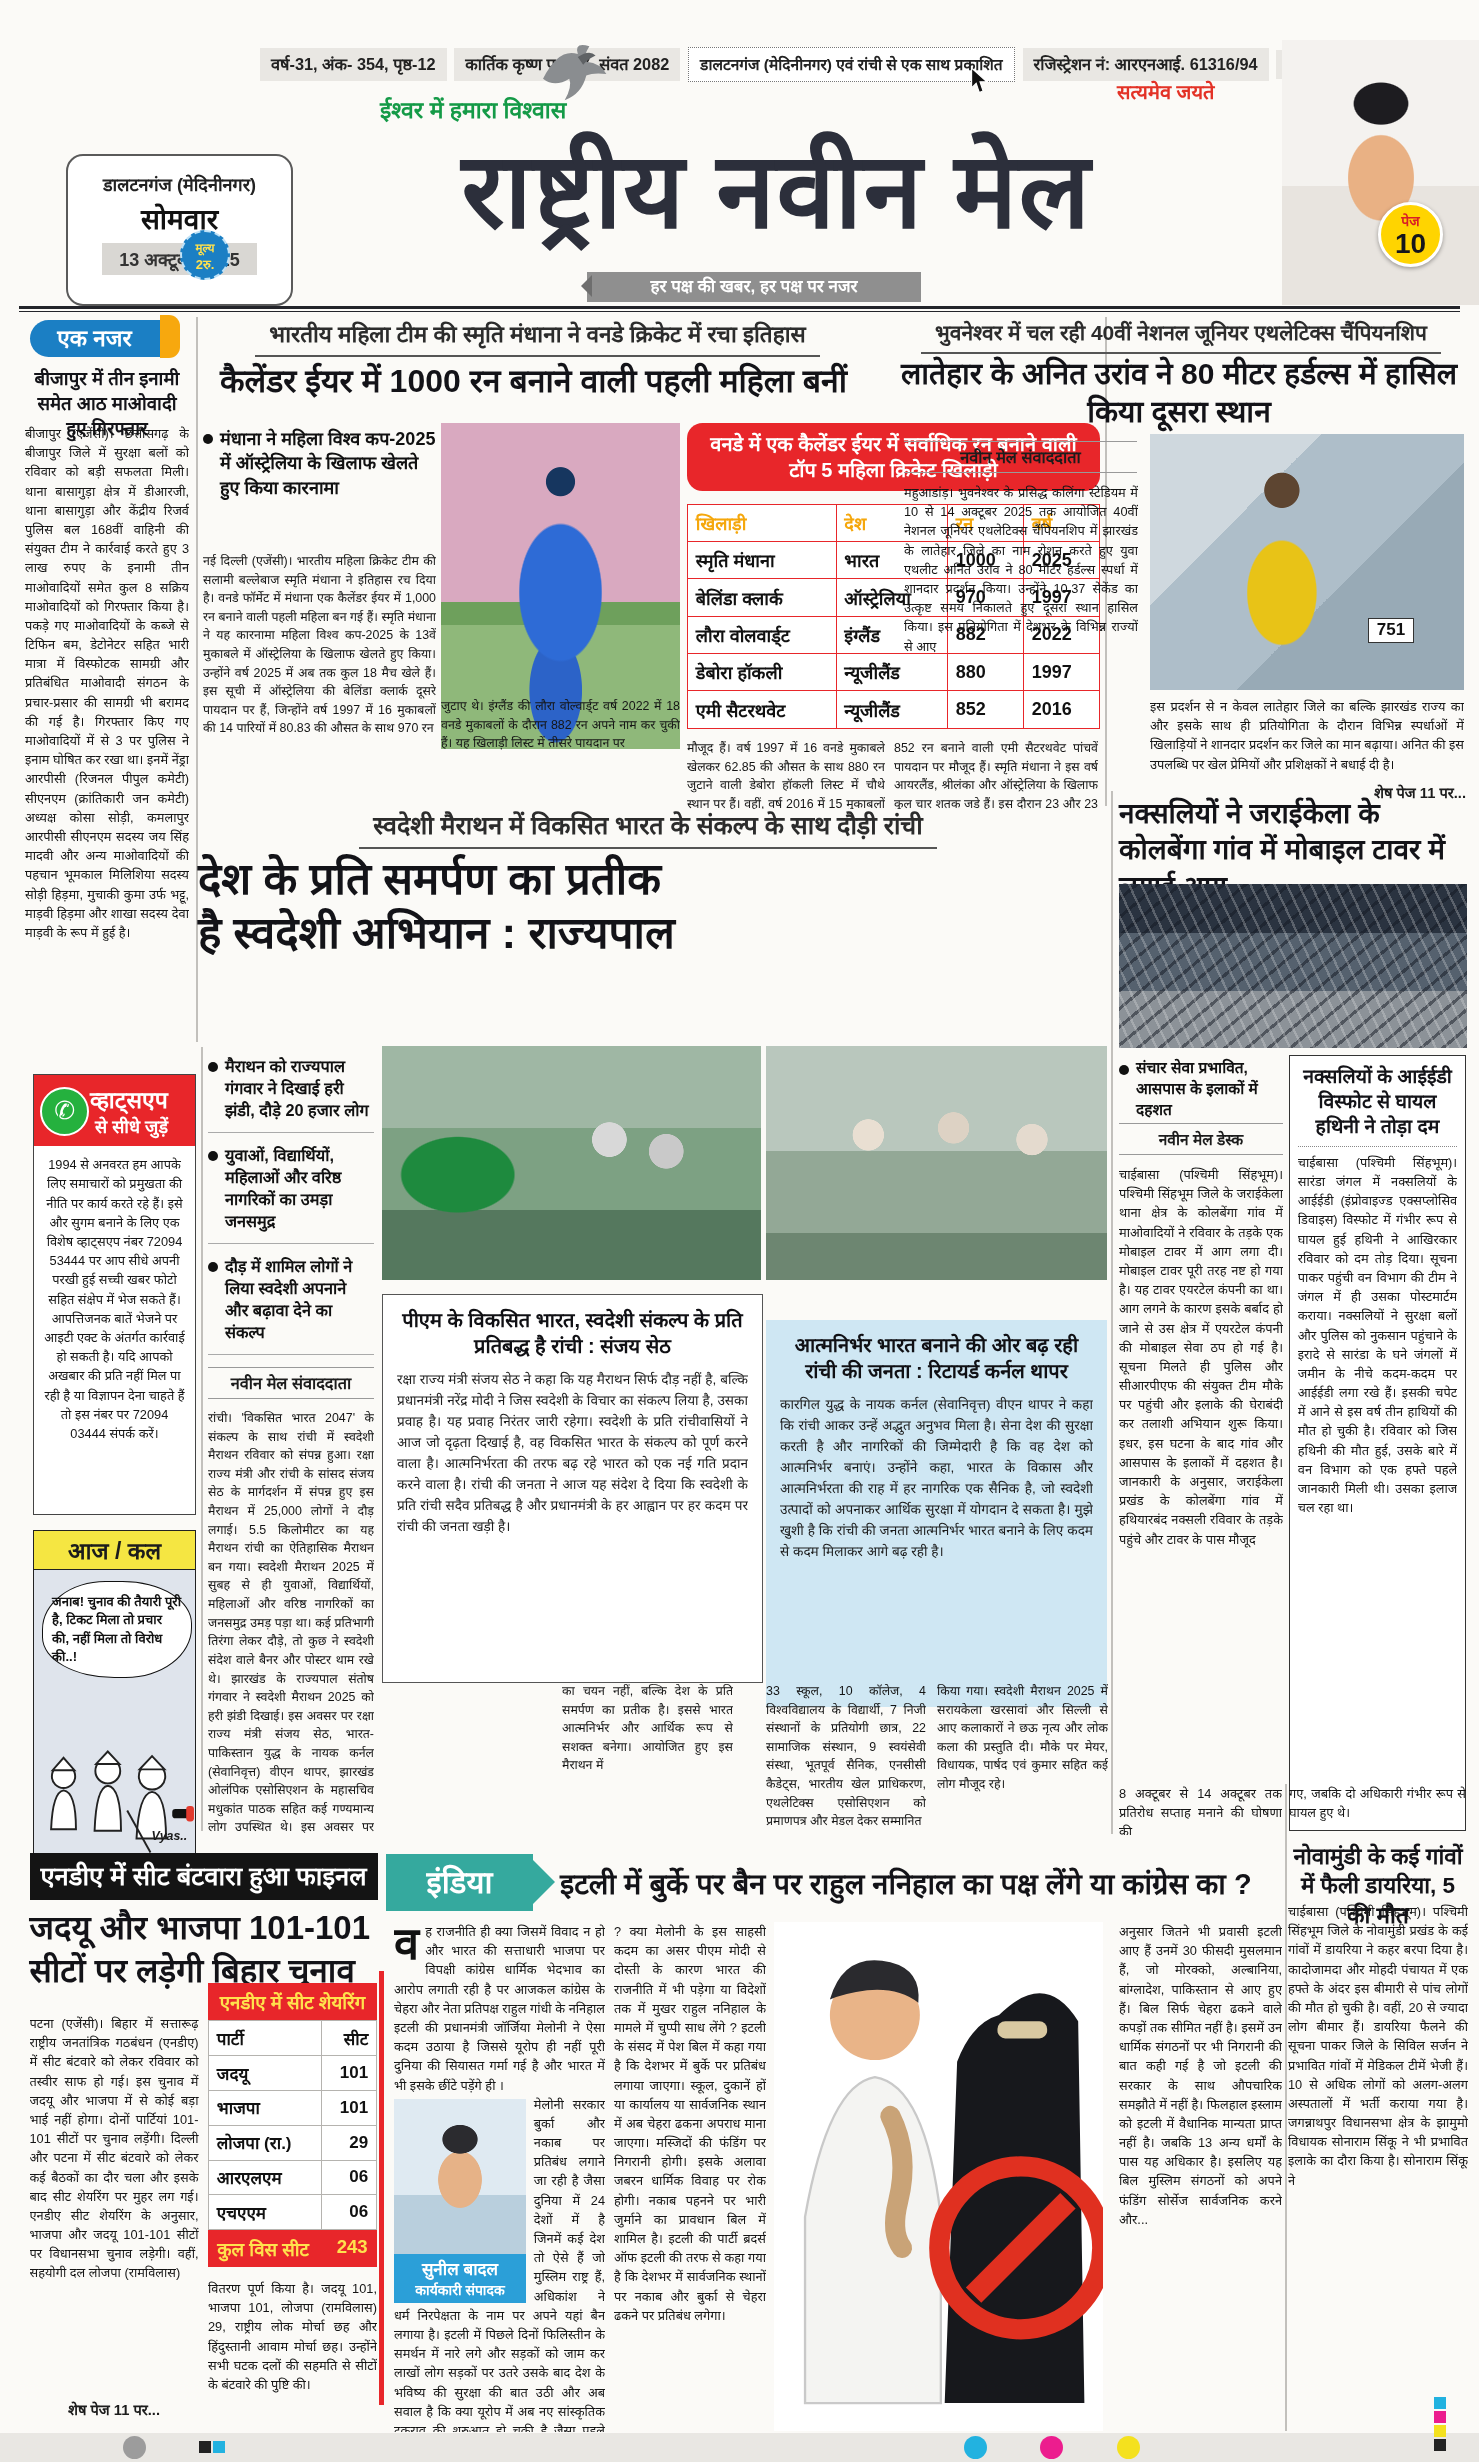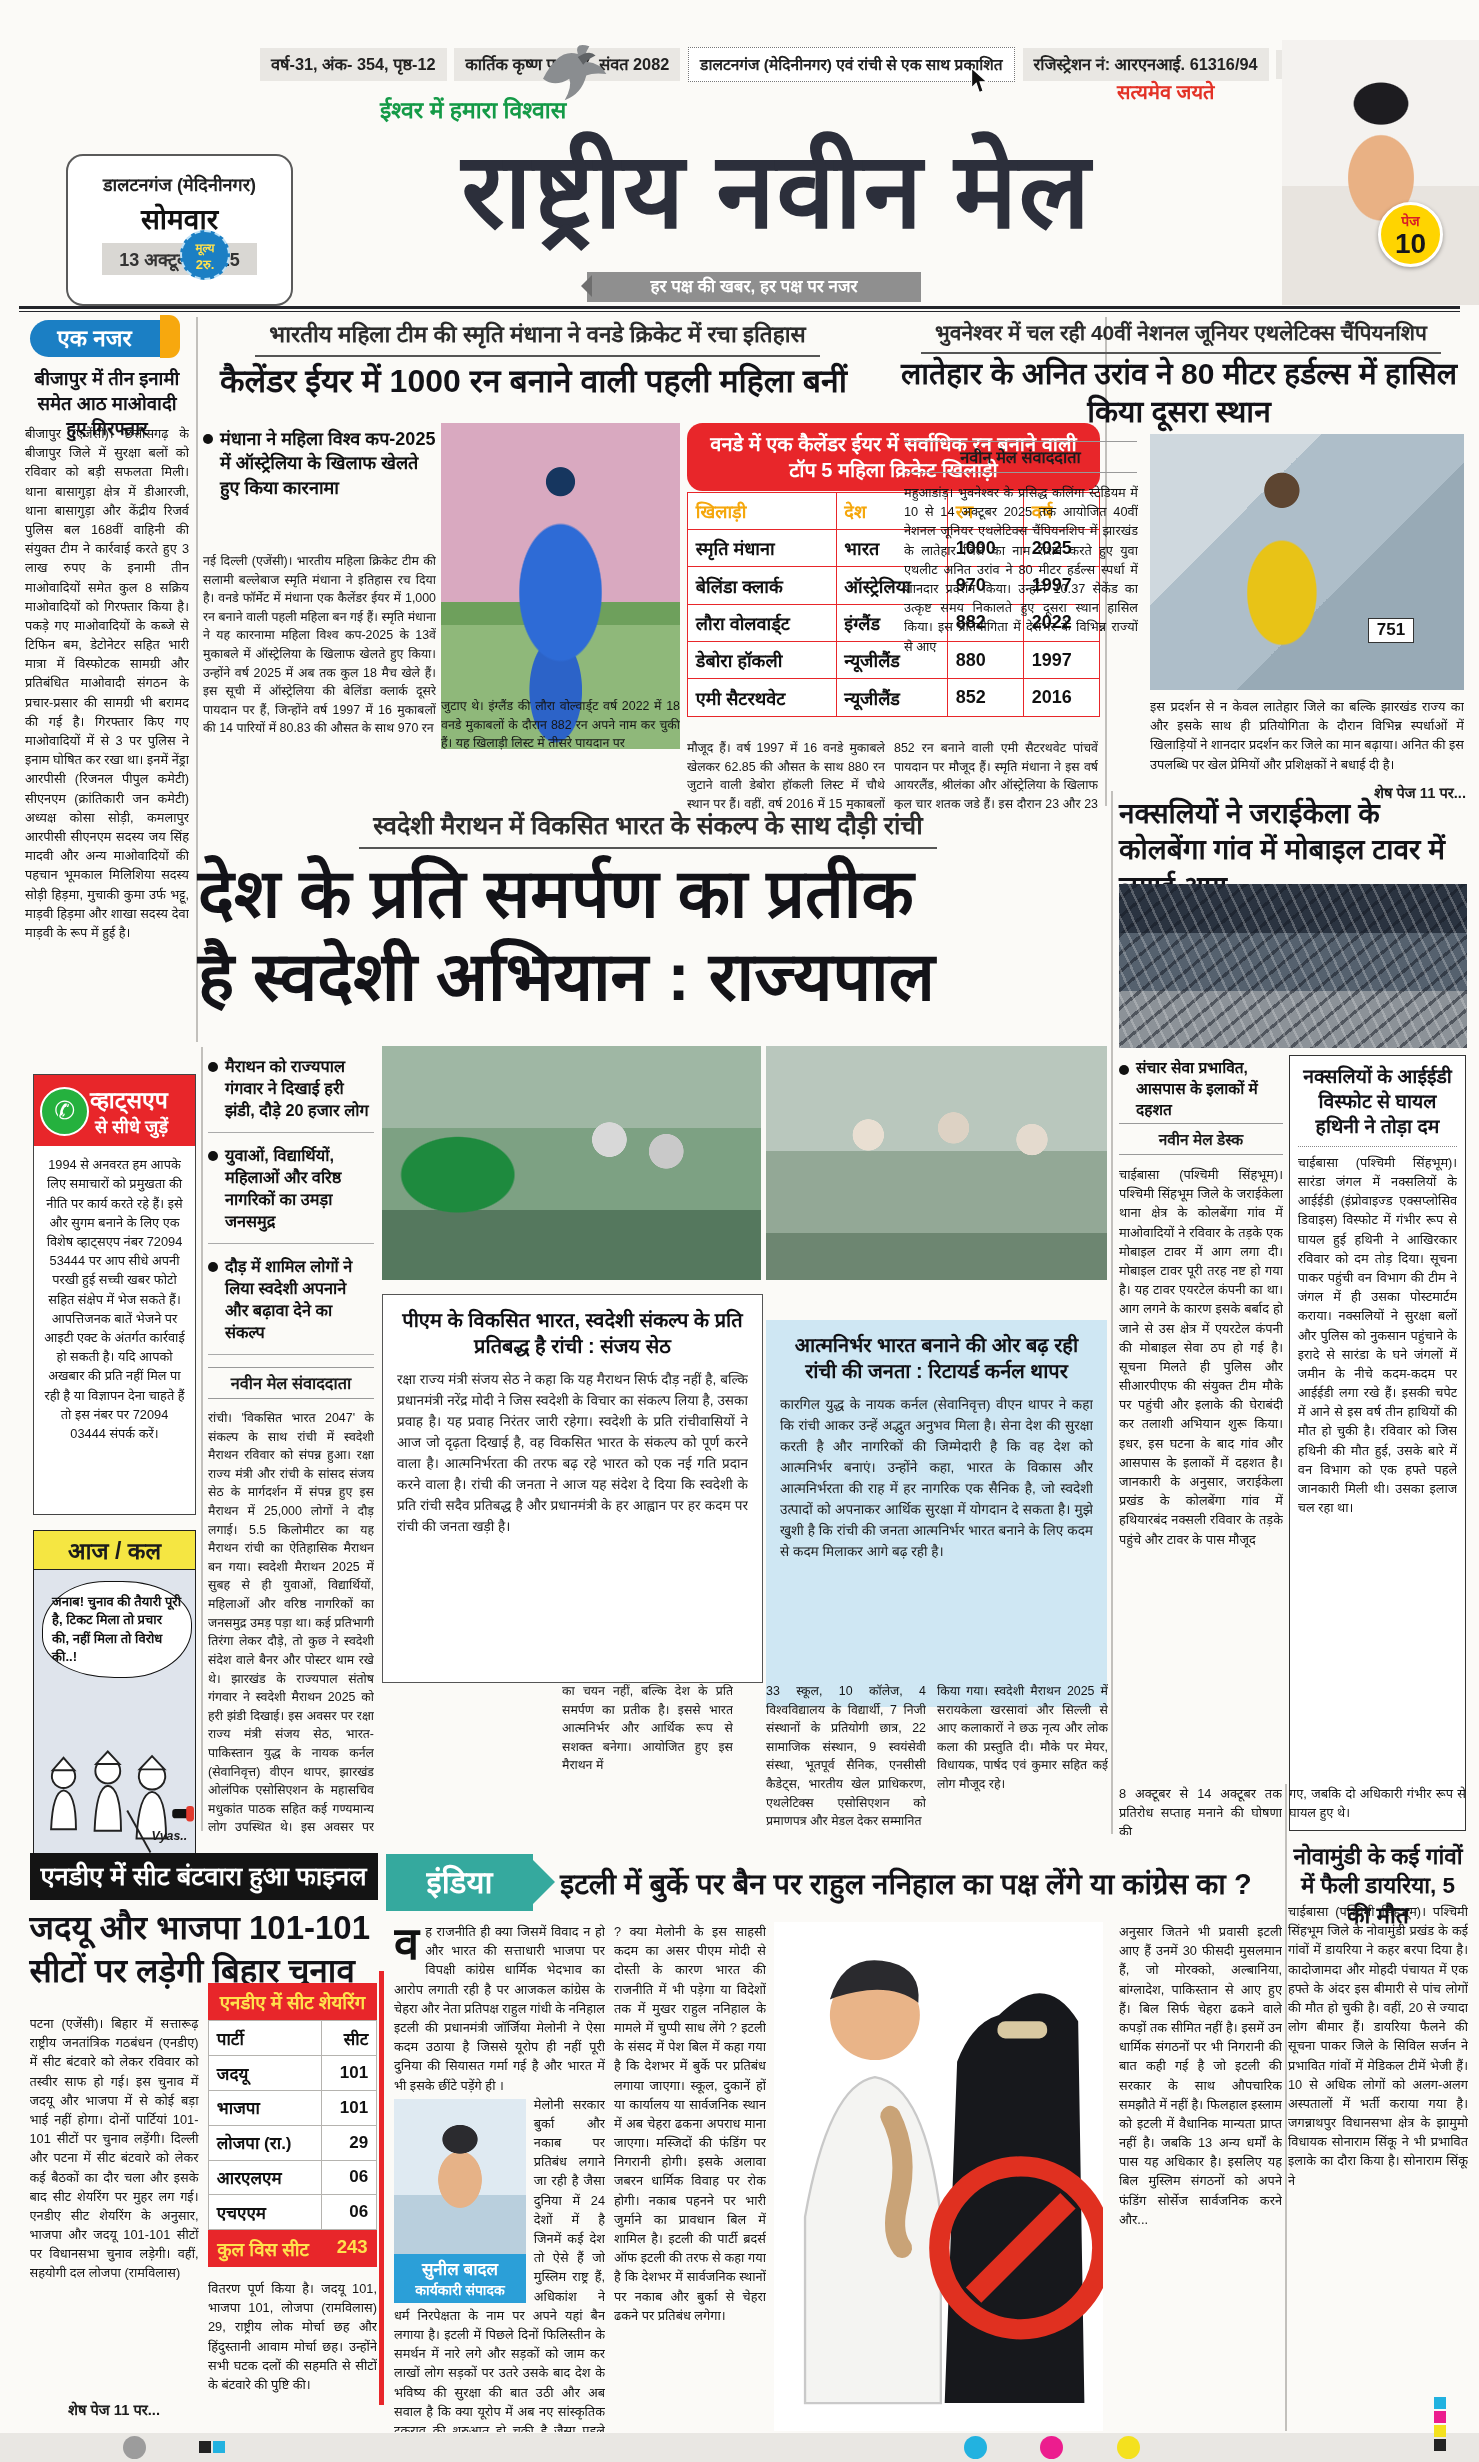--- a/index.html
+++ b/index.html
@@ -110,21 +110,21 @@
   <div class="abs body-txt jt ov" style="left:203px;top:552px;width:233px;height:256px;font-size:12.4px;">नई दिल्ली (एजेंसी)। भारतीय महिला क्रिकेट टीम की सलामी बल्लेबाज स्मृति मंधाना ने इतिहास रच दिया है। वनडे फॉर्मेट में मंधाना एक कैलेंडर ईयर में 1,000 रन बनाने वाली पहली महिला बन गई हैं। स्मृति मंधाना ने यह कारनामा महिला विश्व कप-2025 के 13वें मुकाबले में ऑस्ट्रेलिया के खिलाफ खेलते हुए किया। उन्होंने वर्ष 2025 में अब तक कुल 18 मैच खेले हैं। इस सूची में ऑस्ट्रेलिया की बेलिंडा क्लार्क दूसरे पायदान पर हैं, जिन्होंने वर्ष 1997 में 16 मुकाबलों की 14 पारियों में 80.83 की औसत के साथ 970 रन</div>
 
   <div class="abs ph" style="left:441px;top:423px;width:239px;height:326px;background:
       radial-gradient(47px 47px at 50% 18%, #16365f 0 30%, transparent 32%),
       radial-gradient(70px 116px at 50% 52%, #2e6bd6 0 58%, transparent 60%),
       radial-gradient(47px 93px at 48% 82%, #2c63c8 0 55%, transparent 57%),
       linear-gradient(180deg,#d9a9c0 0 55%, #6ea05c 55% 62%, #8fb87a 62% 100%);"></div>
 
   <div class="abs" style="left:687px;top:423px;width:413px;">
     <div style="background:#e8262a;color:#fff;border-radius:15.5px;padding:7.8px 12.4px;text-align:center;font-weight:800;font-size:20px;line-height:1.3;">वनडे में एक कैलेंडर ईयर में सर्वाधिक रन बनाने वाली टॉप 5 महिला क्रिकेट खिलाड़ी</div>
-    <table class="ctable" style="margin-top:1px;">
+    <table class="ctable" style="margin-top:13px;">
       <tbody>
           <tr>
         <th>खिलाड़ी</th>
         <th>देश</th>
         <th>रन</th>
         <th>वर्ष</th>
       </tr>
       <tr>
         <td>स्मृति मंधाना</td>
         <td>भारत</td>
@@ -175,21 +175,21 @@
       radial-gradient(62px 93px at 42% 62%, #e8c317 0 55%, transparent 57%),
       linear-gradient(135deg,#cfd8de 0 30%, #aebec9 30% 60%, #98aab6 60% 100%);">
     <div style="position:absolute;right:50px;bottom:47px;background:#fff;border:1.6px solid #333;color:#111;font-weight:800;font-size:17px;padding:1.6px 7.8px;">751</div>
   </div>
   <div class="abs body-txt jt ov" style="left:1150px;top:697px;width:314px;height:84px;">इस प्रदर्शन से न केवल लातेहार जिले का बल्कि झारखंड राज्य का और इसके साथ ही प्रतियोगिता के दौरान विभिन्न स्पर्धाओं में खिलाड़ियों ने शानदार प्रदर्शन कर जिले का मान बढ़ाया। अनित की इस उपलब्धि पर खेल प्रेमियों और प्रशिक्षकों ने बधाई दी है।</div>
   <div class="abs more" style="left:1319px;top:782px;width:147px;font-size:14.7px;text-align:right;">शेष पेज 11 पर...</div>
 
   <div class="abs kicker" style="left:256px;top:807px;width:784px;font-size:25px;">
     <span class="kline">स्वदेशी मैराथन में विकसित भारत के संकल्प के साथ दौड़ी रांची</span>
   </div>
-  <div class="abs hl" style="left:198px;top:852px;width:915px;font-size:68px;line-height:1.22;">
+  <div class="abs hl" style="left:198px;top:852px;width:915px;font-size:44px;line-height:1.22;">
     <div>देश के प्रति समर्पण का प्रतीक</div>
     <div>है स्वदेशी अभियान : राज्यपाल</div>
   </div>
 
   <div class="abs" style="left:208px;top:1055px;width:166px;">
     <div class="bullet-item" style="padding-bottom:11px;border-bottom:0.8px solid #aaa;">
         <span class="dot"></span>
         <span>मैराथन को राज्यपाल गंगवार ने दिखाई हरी झंडी, दौड़े 20 हजार लोग</span>
       </div>
     <div class="bullet-item" style="padding:11px 0;border-bottom:0.8px solid #aaa;">

